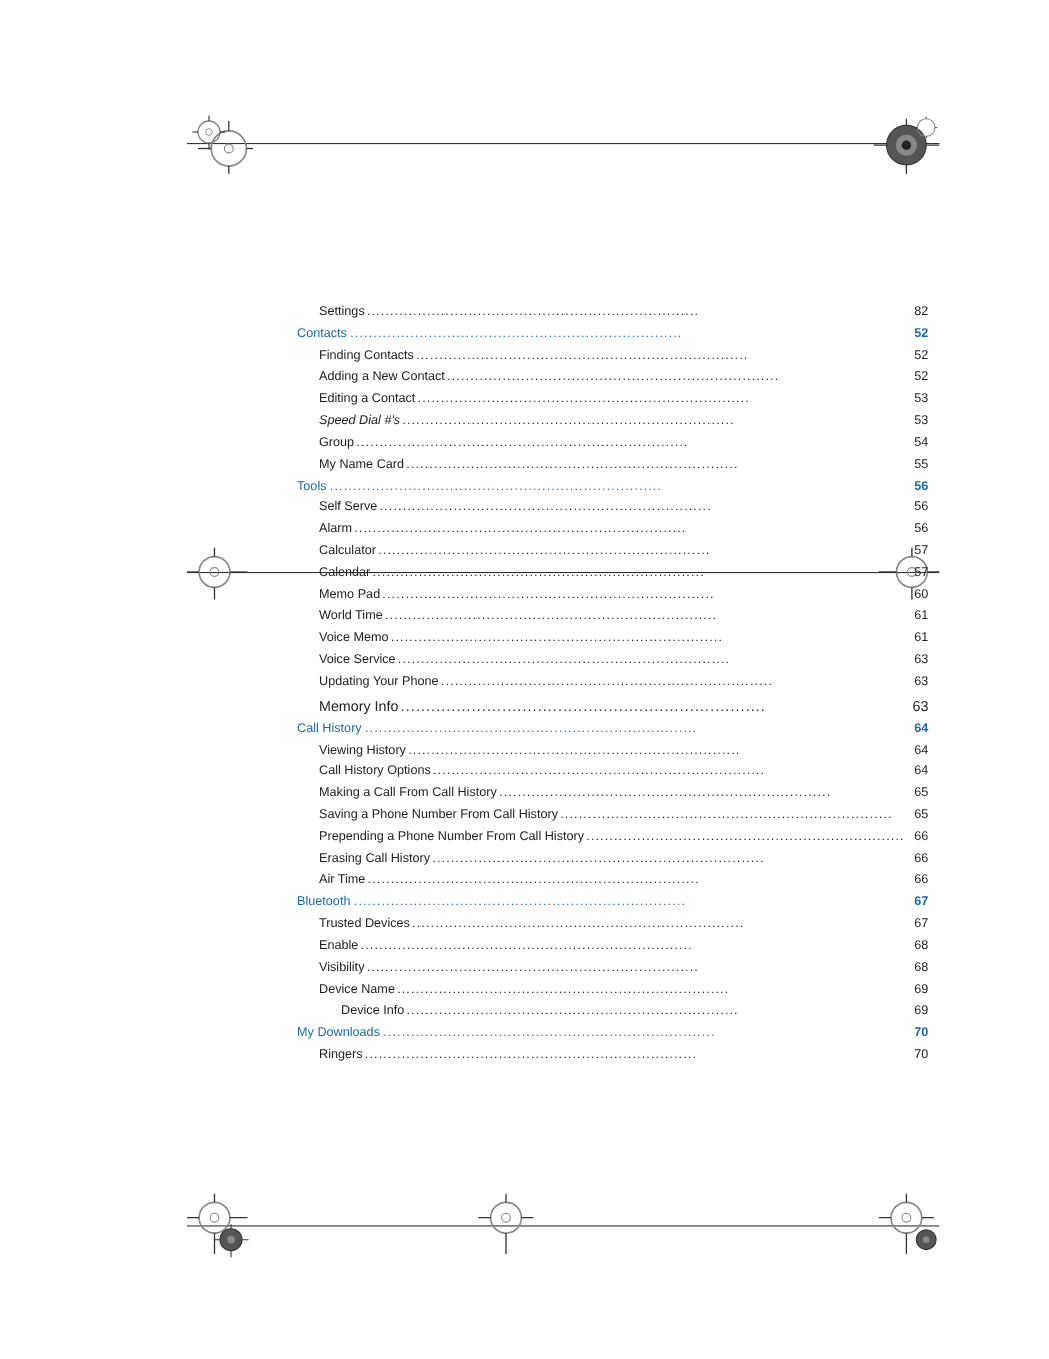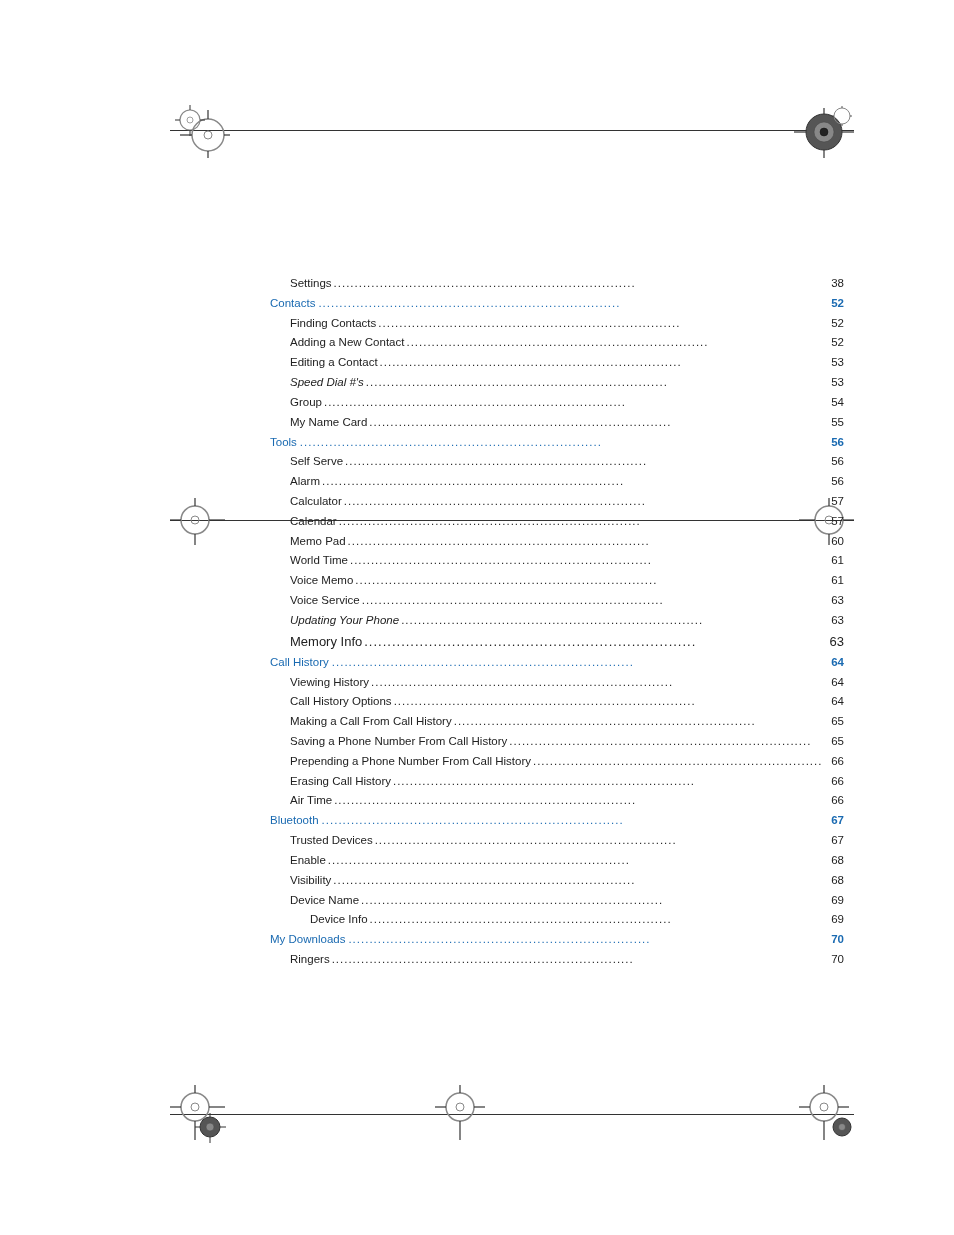--- a/index.html
+++ b/index.html
@@ -186,21 +186,21 @@
       <circle cx="48" cy="42" r="9" fill="#555" stroke="#333" stroke-width="1"></circle>
       <circle cx="48" cy="42" r="3.5" fill="#888" stroke="#444" stroke-width="0.5"></circle>
     </svg>
   </div>
 
   <div class="toc-area">
     <div id="toc-entries-container">
         <div style="display: flex; align-items: baseline; margin-bottom: 2px; font-size: 11.5px; line-height: 1.55; padding-left: 20px;">
           <span style="white-space: nowrap; flex-shrink: 0;">Settings</span>
           <span style="flex: 1 1 0%; overflow: hidden; padding: 0px 2px; color: rgb(34, 34, 34); letter-spacing: 1px;"> ........................................................................</span>
-          <span style="white-space: nowrap; flex-shrink: 0; text-align: right; min-width: 22px;">38</span>
+          <span style="white-space: nowrap; flex-shrink: 0; text-align: right; min-width: 22px;">82</span>
         </div>
         <div style="display: flex; align-items: baseline; margin-bottom: 2px; font-size: 11.5px; line-height: 1.55;">
           <span style="color: rgb(26, 106, 177); white-space: nowrap; flex-shrink: 0;">Contacts</span>
           <span style="flex: 1 1 0%; overflow: hidden; padding: 0px 3px; color: rgb(26, 106, 177); letter-spacing: 1px;"> ........................................................................</span>
           <span style="color: rgb(26, 106, 177); font-weight: bold; white-space: nowrap; flex-shrink: 0; text-align: right; min-width: 22px;">52</span>
         </div>
         <div style="display: flex; align-items: flex-end; margin-bottom: 2px; font-size: 11.5px; line-height: 1.55; padding-left: 20px;">
           <span style="white-space: nowrap; flex-shrink: 0;">Finding Contacts</span>
           <span style="flex: 1 1 0%; overflow: hidden; padding: 0px 2px; color: rgb(34, 34, 34); letter-spacing: 1px;"> ........................................................................</span>
           <span style="white-space: nowrap; flex-shrink: 0; text-align: right; min-width: 22px;">52</span>
@@ -269,21 +269,21 @@
           <span style="white-space: nowrap; flex-shrink: 0;">Voice Memo</span>
           <span style="flex: 1 1 0%; overflow: hidden; padding: 0px 2px; color: rgb(34, 34, 34); letter-spacing: 1px;"> ........................................................................</span>
           <span style="white-space: nowrap; flex-shrink: 0; text-align: right; min-width: 22px;">61</span>
         </div>
         <div style="display: flex; align-items: baseline; margin-bottom: 2px; font-size: 11.5px; line-height: 1.55; padding-left: 20px;">
           <span style="white-space: nowrap; flex-shrink: 0;">Voice Service</span>
           <span style="flex: 1 1 0%; overflow: hidden; padding: 0px 2px; color: rgb(34, 34, 34); letter-spacing: 1px;"> ........................................................................</span>
           <span style="white-space: nowrap; flex-shrink: 0; text-align: right; min-width: 22px;">63</span>
         </div>
         <div style="display: flex; align-items: baseline; margin-bottom: 2px; font-size: 11.5px; line-height: 1.55; padding-left: 20px;">
-          <span style="white-space: nowrap; flex-shrink: 0; font-style: italic;">Updating Your Phone</span>
+          <span style="white-space: nowrap; flex-shrink: 0;">Updating Your Phone</span>
           <span style="flex: 1 1 0%; overflow: hidden; padding: 0px 2px; color: rgb(34, 34, 34); letter-spacing: 1px;"> ........................................................................</span>
           <span style="white-space: nowrap; flex-shrink: 0; text-align: right; min-width: 22px;">63</span>
         </div>
         <div style="display: flex; align-items: baseline; margin-bottom: 2px; font-size: 13px; line-height: 1.55; padding-left: 20px;">
           <span style="white-space: nowrap; flex-shrink: 0;">Memory Info</span>
           <span style="flex: 1 1 0%; overflow: hidden; padding: 0px 2px; color: rgb(34, 34, 34); letter-spacing: 1px;"> ........................................................................</span>
           <span style="white-space: nowrap; flex-shrink: 0; text-align: right; min-width: 22px;">63</span>
         </div>
         <div style="display: flex; align-items: baseline; margin-bottom: 2px; font-size: 11.5px; line-height: 1.55;">
           <span style="color: rgb(26, 106, 177); white-space: nowrap; flex-shrink: 0;">Call History</span>

